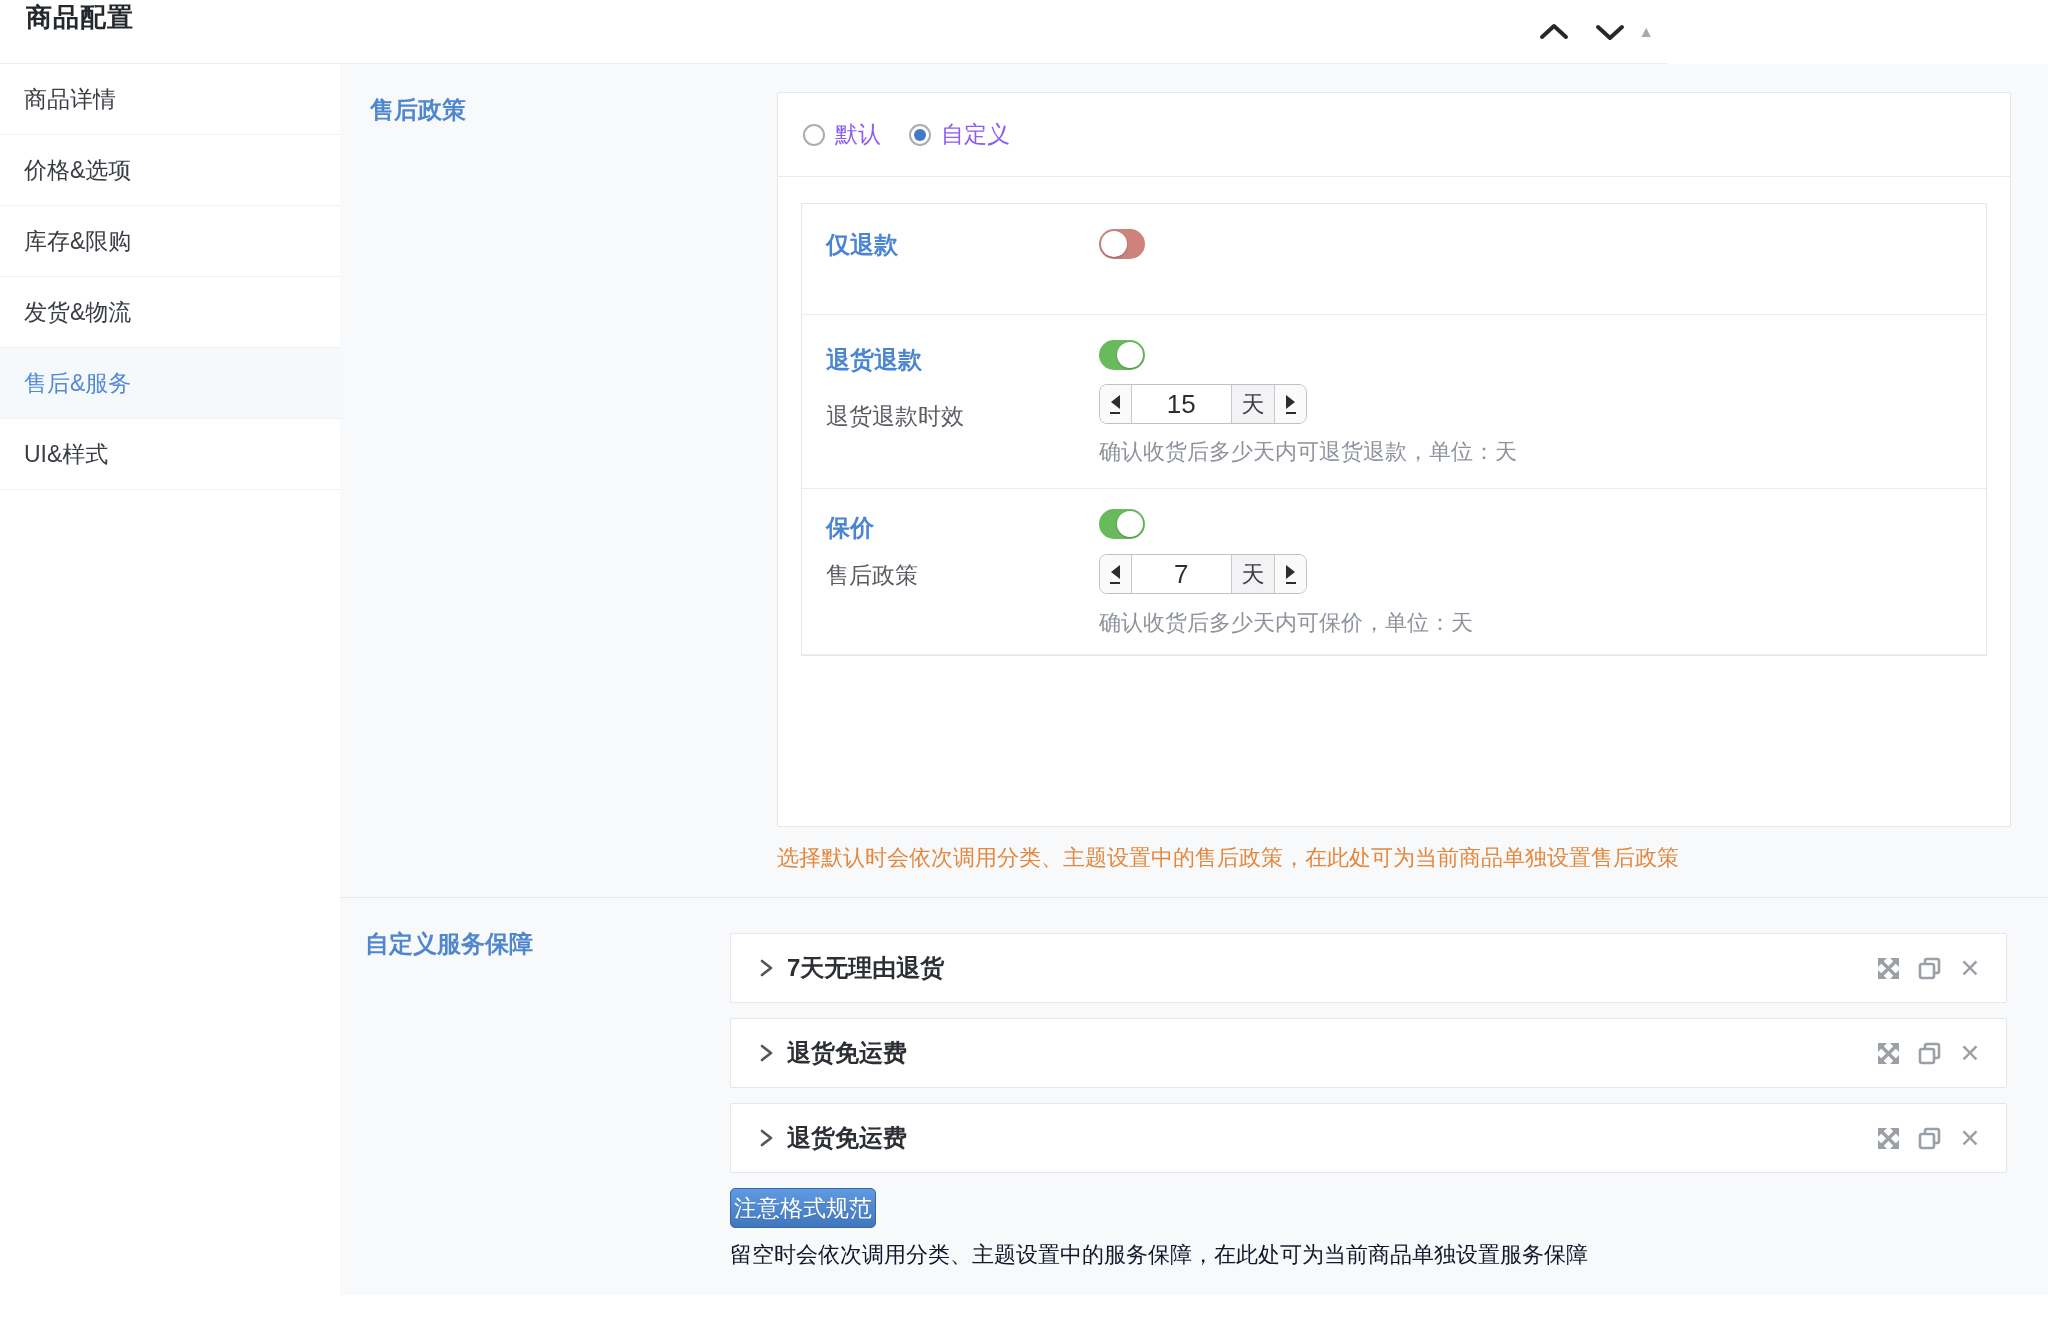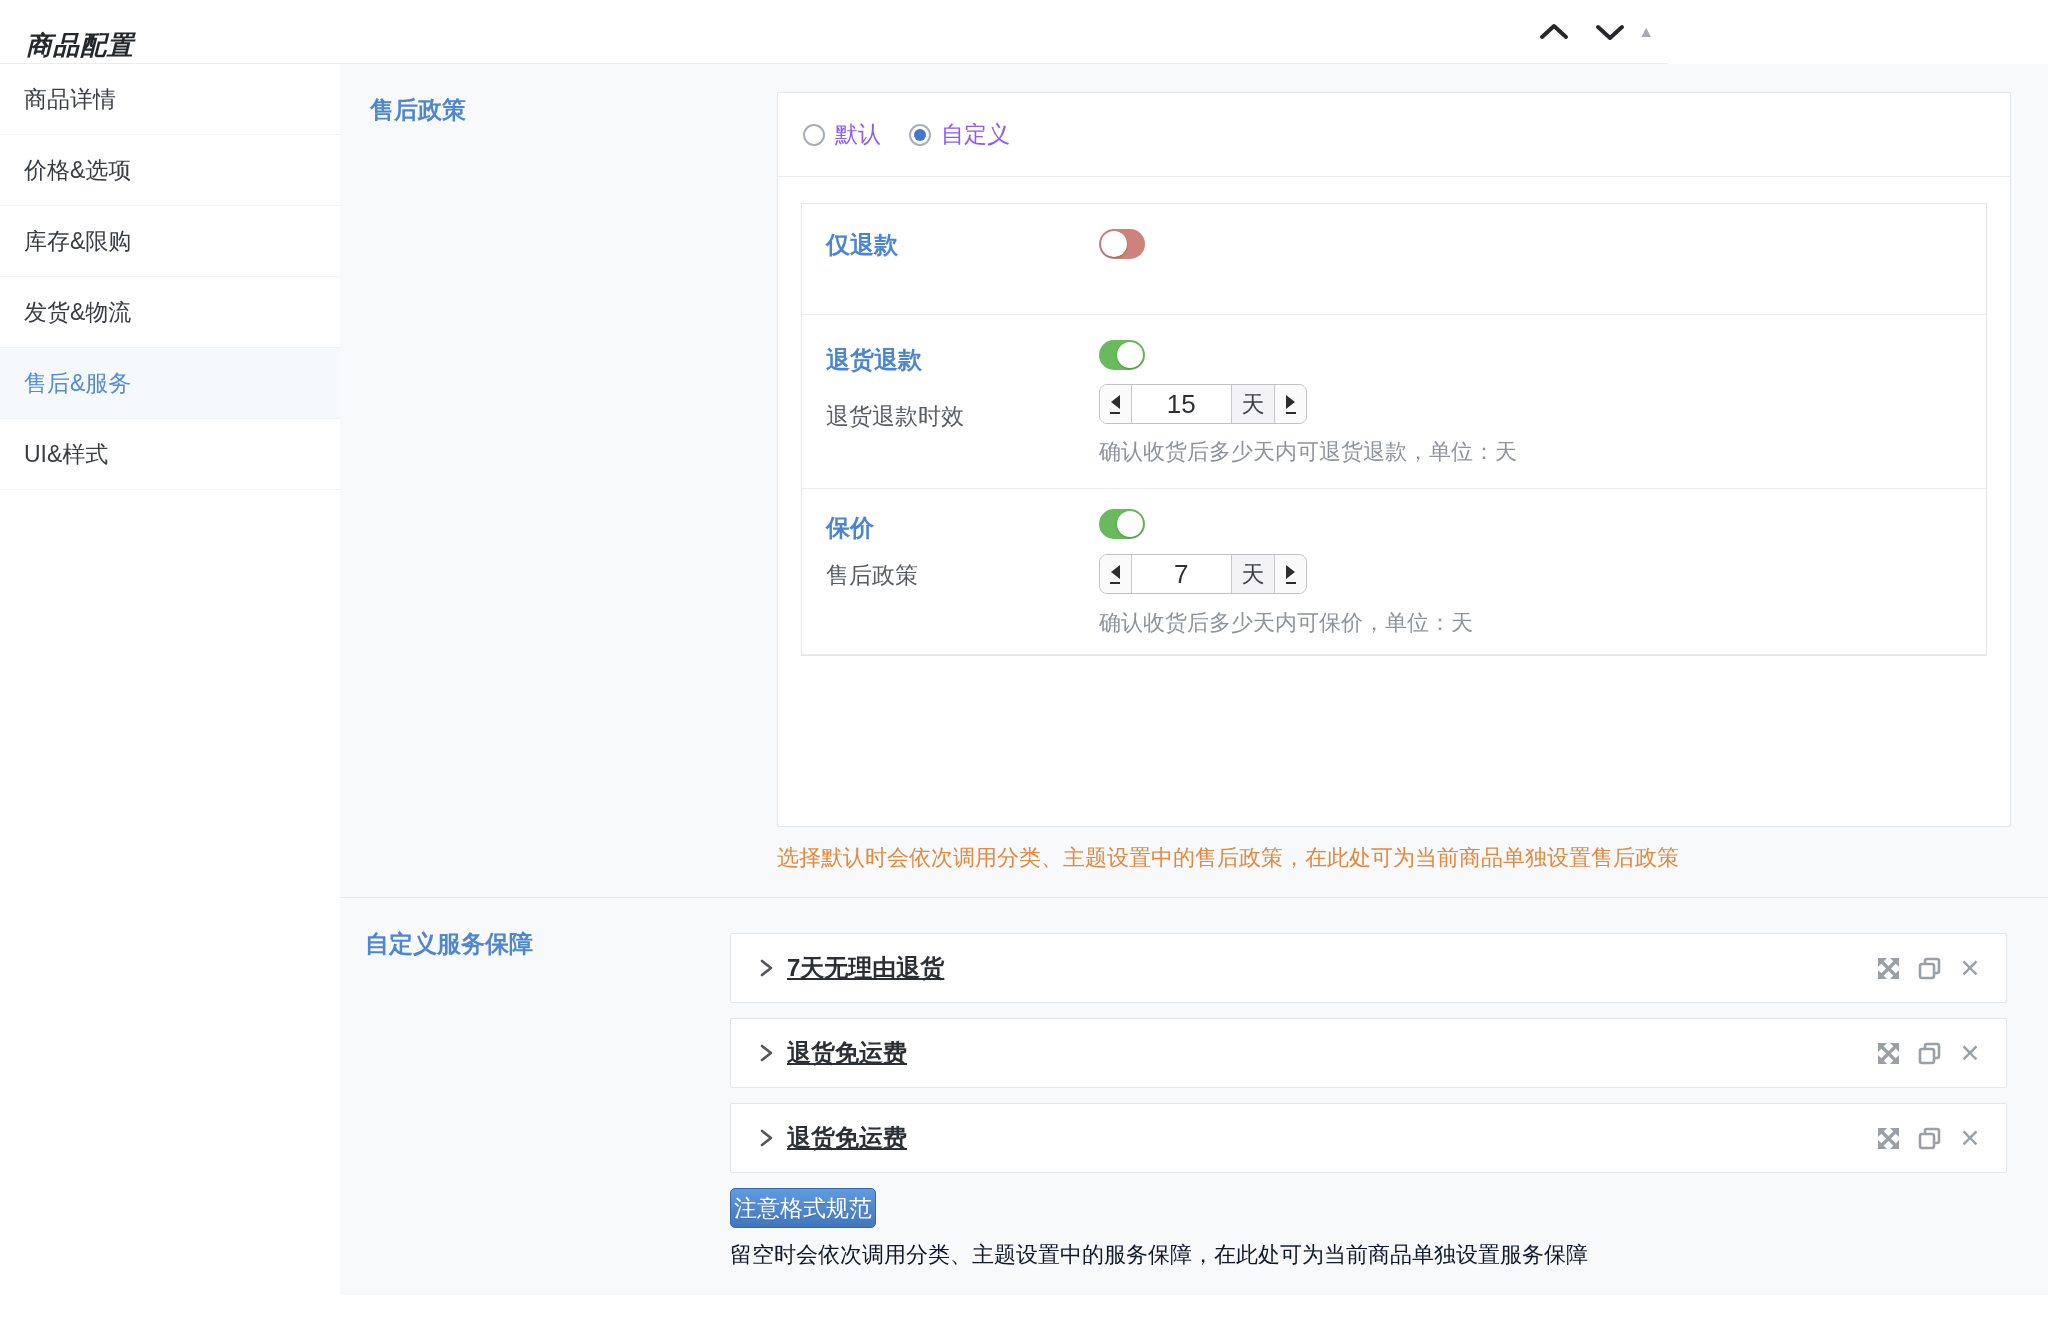--- a/index.html
+++ b/index.html
@@ -2,21 +2,21 @@
 <html><head>
 <meta charset="utf-8">
 <style>
   * { margin:0; padding:0; box-sizing:border-box; }
   html,body { background:#fff; }
   body { font-family:"Liberation Sans","DejaVu Sans",sans-serif; }
   #screen { position:relative; width:2048px; height:1320px; background:#fff; overflow:hidden; }
 
   
   .header { position:absolute; left:0; top:0; width:1668px; height:64px; background:#fff;
-            border-bottom:1px solid #ececee; display:flex; align-items:flex-end;font-style:italic; }
+            border-bottom:1px solid #ececee; display:flex; align-items:flex-start; }
   .header-title { font-size:26px; font-weight:700; color:#24272b; margin-left:26px; letter-spacing:1px; }
   .header-right { position:absolute; right:0; top:0; height:64px; display:flex; align-items:center; }
   .hbtn { width:56px; height:56px; display:flex; align-items:center; justify-content:center; cursor:pointer; }
   .tri-up { color:#a7abb0; font-size:16px; margin-right:14px; }
 
   
   .sidebar { position:absolute; left:0; top:64px; width:340px; height:1256px; background:#fff; }
   .side-item { height:71px; display:flex; align-items:center; padding-left:24px;
                font-size:23px; color:#3a3e44; border-bottom:1px solid #f1f2f4; background:#fff; cursor:pointer; }
   .side-item.active { color:#548bd7; background:#f6f9fc; }
@@ -77,21 +77,21 @@
   @keyframes blink { 50% { opacity:0; } }
 
   .footnote { font-size:22px; color:#e5873c; margin-top:16px; line-height:30px; }
   .section-1 .sec-body { padding-bottom:24px; }
 
   
   .sg-body { flex:1; margin-right:41px; padding-top:35px; padding-bottom:30px; }
   .sg-item { height:70px; background:#fff; border:1px solid #e4e6ea; border-radius:2px; display:flex;
              align-items:center; padding:0 22px 0 24px; margin-bottom:15px; }
   .sg-head { display:flex; align-items:center; flex:1; cursor:pointer; }
-  .sg-title { font-size:24px; font-weight:600; color:#2c2f34; margin-left:10px;text-decoration:underline; }
+  .sg-title { font-size:24px; font-weight:600; color:#2c2f34; margin-left:10px; }
   .sg-icons { display:flex; align-items:center; gap:13px; }
   .icon-btn { width:28px; height:28px; display:flex; align-items:center; justify-content:center; cursor:pointer; }
   .x-glyph { font-size:25px; font-weight:700; color:#9aa0a6; line-height:1; }
 
   .add-btn { margin-top:12px; width:146px; height:40px; border:1px solid #3667a8; border-radius:5px;
              background:linear-gradient(#5f9be2,#4176bc); color:#fff; font-size:23px; font-family:inherit;
              display:flex; align-items:center; justify-content:center; cursor:pointer;
              text-shadow:0 1px 1px rgba(0,0,0,.15); }
   .footnote2 { font-size:22px; color:#0f172a; margin-top:12px; line-height:30px; }
 </style>

